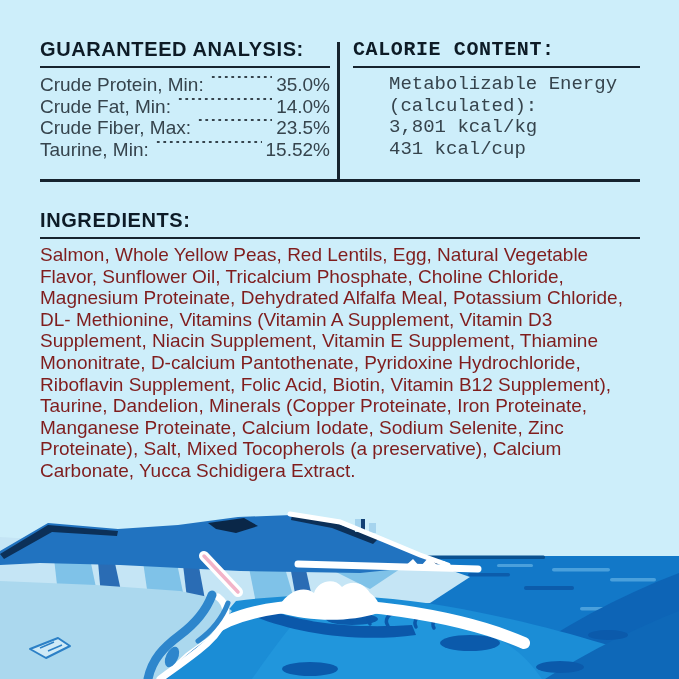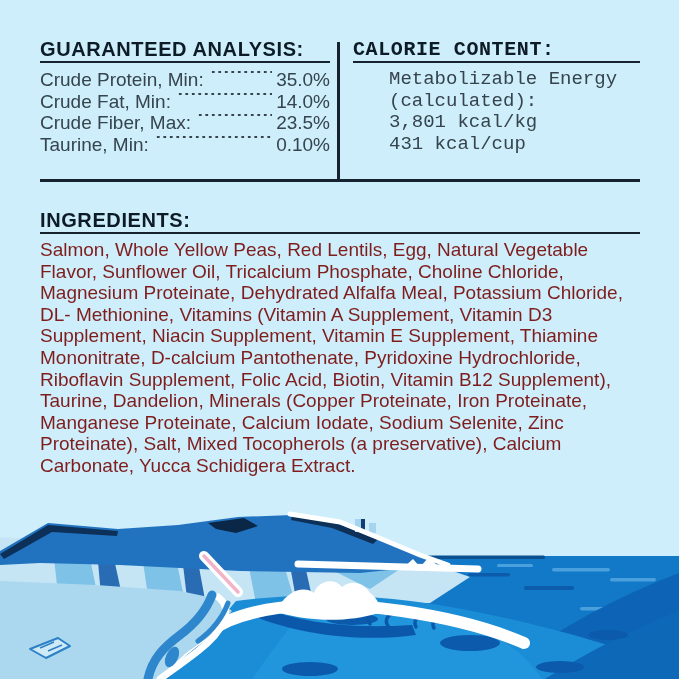--- a/index.html
+++ b/index.html
@@ -13,20 +13,21 @@
     position: relative;
     width: 679px; height: 679px;
     background: #cdeefa;
   }
   
   .panel-title {
     font-size: 20px;
     font-weight: bold;
     letter-spacing: 0.6px;
     color: #0d1b26;
+    padding-bottom: 5px;
     border-bottom: 2.5px solid #16232e;
     white-space: nowrap;
   }
   .ga-section {
     position: absolute;
     left: 40px; top: 38px;
     width: 290px;
   }
   .ga-rows { margin-top: 6px; }
   .ga-row {
@@ -111,21 +112,21 @@
         <span class="ga-value">14.0%</span>
       </div>
       <div class="ga-row">
         <span class="ga-label">Crude Fiber, Max:</span>
         <span class="ga-dots"></span>
         <span class="ga-value">23.5%</span>
       </div>
       <div class="ga-row">
         <span class="ga-label">Taurine, Min:</span>
         <span class="ga-dots"></span>
-        <span class="ga-value">0.10%</span>
+        <span class="ga-value">15.52%</span>
       </div>
     </div>
   </div>
 
   <div class="column-divider"></div>
 
   <div class="cal-section">
     <div class="panel-title">CALORIE CONTENT:</div>
     <div class="cal-lines">
       <div>Metabolizable Energy</div>

